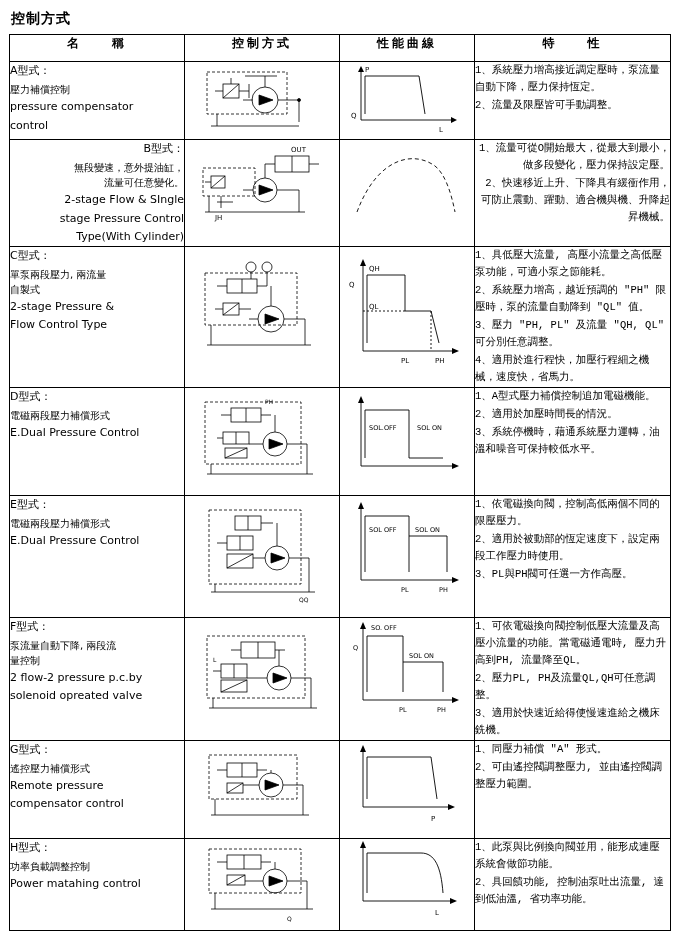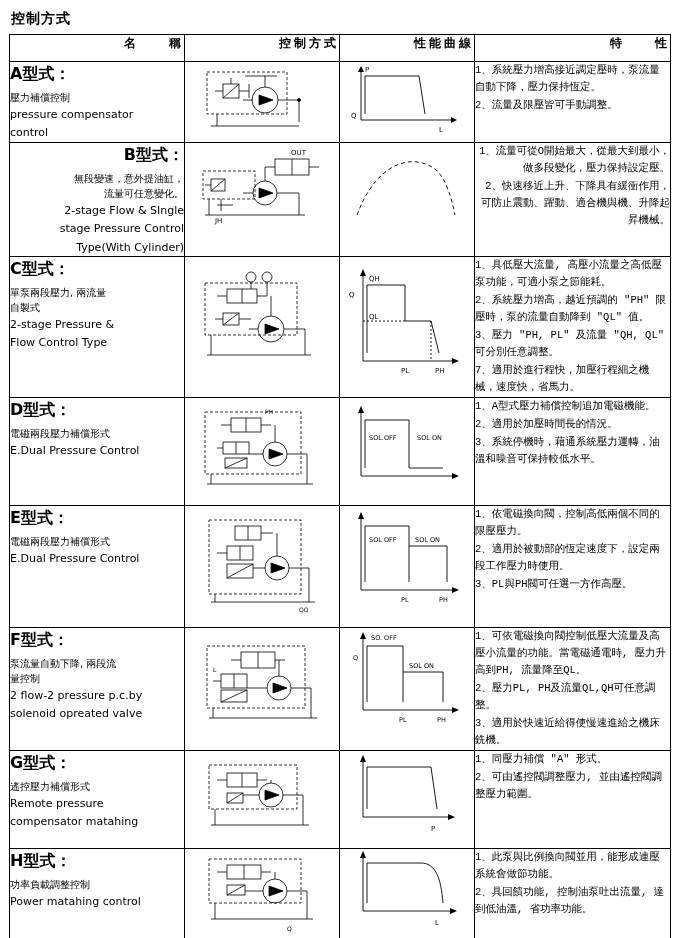--- a/index.html
+++ b/index.html
@@ -37,37 +37,37 @@
   table.main th, table.main td {
     border: 1px solid #000;
     vertical-align: top;
     padding: 0;
   }
   thead th {
     height: 26px;
     font-size: 12px;
     font-weight: bold;
     letter-spacing: 3px;
-    text-align: right;
+    text-align: center;
     vertical-align: middle;
     padding: 0;
   }
   .col-name   { width: 175px; }
   .col-symbol { width: 155px; }
   .col-curve  { width: 135px; }
   .col-char   { width: 196px; }
 
   .cell-name {
     padding: 9px 8px 8px 10px;
     font-size: 11px;
     line-height: 1.55;
   }
   .cell-name .type {
-    font-weight: bold;
-    font-size: 16px;
+    font-weight: normal;
+    font-size: 11px;
     margin-bottom: 3px;
   }
   .cell-name .zh {
     font-size: 10px;
     line-height: 1.5;
   }
   .cell-name .en {
     font-size: 11px;
     line-height: 1.5;
     margin-top: 2px;
@@ -291,21 +291,21 @@
                 <text x="92" y="116">PH</text>
               </g>
             </svg>
           </div>
         </td>
         <td class="cell-char">
           <ol>
             <li>1、具低壓大流量, 高壓小流量之高低壓泵功能，可適小泵之節能耗。</li>
             <li>2、系統壓力增高，越近預調的 "PH" 限壓時，泵的流量自動降到 "QL" 值。</li>
             <li>3、壓力 "PH, PL" 及流量 "QH, QL" 可分別任意調整。</li>
-            <li>7、適用於進行程快，加壓行程細之機械，速度快，省馬力。</li>
+            <li>4、適用於進行程快，加壓行程細之機械，速度快，省馬力。</li>
           </ol>
         </td>
       </tr>
 
       <tr style="height:108px;">
         <td class="cell-name">
           <div class="type">D型式：</div>
           <div class="zh">電磁兩段壓力補償形式</div>
           <div class="en">E.Dual Pressure Control</div>
         </td>
@@ -501,21 +501,21 @@
             <li>3、適用於快速近給得使慢速進給之機床銑機。</li>
           </ol>
         </td>
       </tr>
 
       <tr style="height:98px;">
         <td class="cell-name">
           <div class="type">G型式：</div>
           <div class="zh">遙控壓力補償形式</div>
           <div class="en">Remote pressure</div>
-          <div class="en">compensator matahing</div>
+          <div class="en">compensator control</div>
         </td>
         <td>
           <div class="svgwrap">
             <svg width="150" height="94" viewBox="0 0 150 94">
               <g stroke="#000" fill="none" stroke-width="0.8">
                 <rect x="22" y="14" width="88" height="44" stroke-dasharray="3,2"></rect>
                 <rect x="40" y="22" width="30" height="14"></rect>
                 <line x1="55" y1="22" x2="55" y2="36"></line>
                 <line x1="40" y1="29" x2="30" y2="29"></line>
                 <line x1="70" y1="29" x2="80" y2="29"></line>

